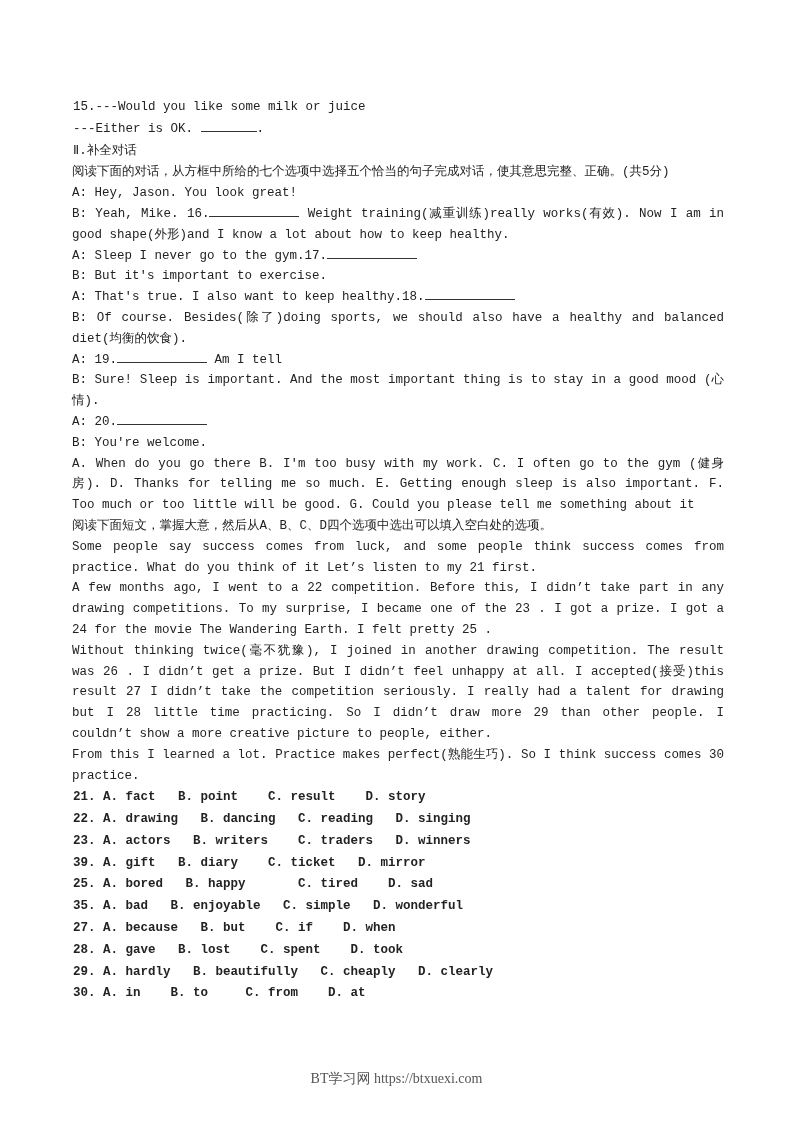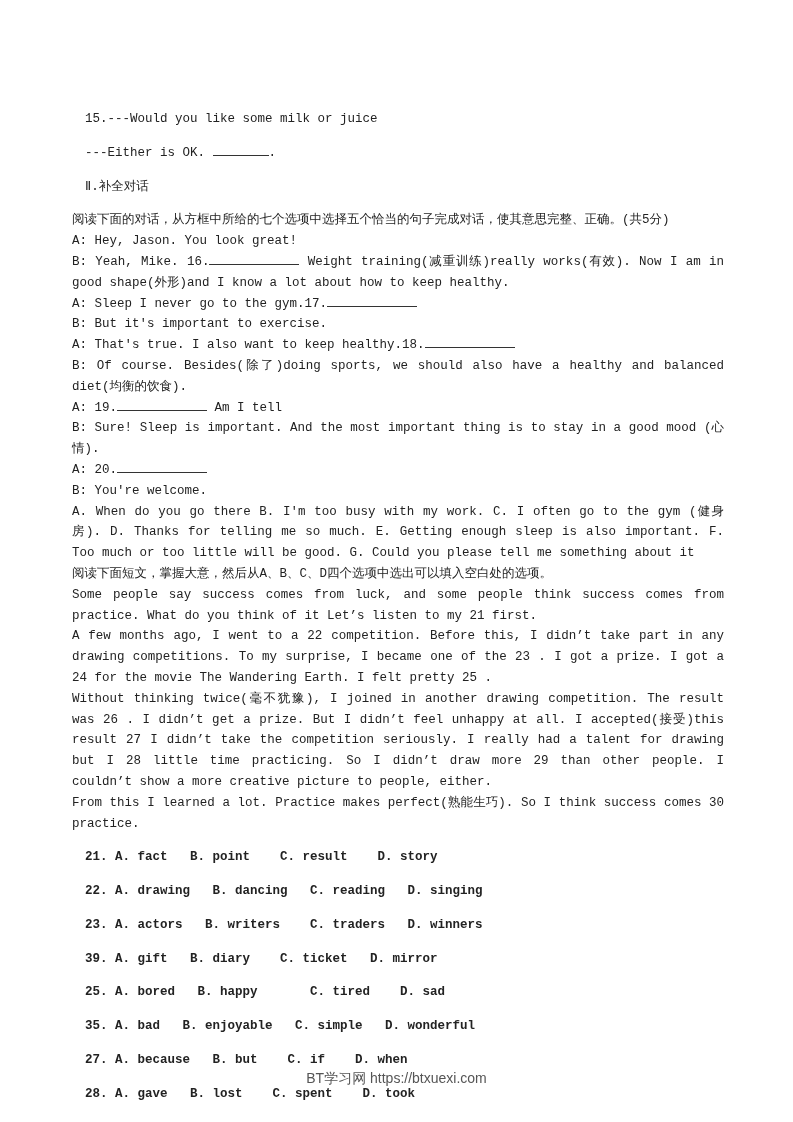--- a/index.html
+++ b/index.html
@@ -2,29 +2,29 @@
 <html><head>
 <meta charset="utf-8">
 <style>
   html, body { margin: 0; padding: 0; background: #ffffff; }
   body { width: 793px; height: 1122px; position: relative; overflow: hidden; }
   .page {
     position: absolute; left: 72px; top: 96px; width: 652px;
     font-family: "Liberation Mono", "DejaVu Sans Mono", monospace;
     font-size: 12.5px; color: #222222; line-height: 20.8px;
   }
-  .line { white-space: pre-wrap; margin: 13px; }
+  .line { white-space: pre-wrap; margin: 1px; }
   .para { margin: 0; text-align: justify; }
   .blank { display: inline-block; border-bottom: 1px solid #333; vertical-align: baseline; height: 12px; }
   .b7 { width: 56px; }
   .b12 { width: 90px; }
   .opt-row { white-space: pre; font-weight: bold; }
   .footer {
     position: absolute; left: 0; width: 793px; top: 1070px; text-align: center;
-    font-family: Liberation Sans, sans-serif; font-size: 14px; color: #555555;
+    font-family: Liberation Serif, serif; font-size: 14px; color: #555555;
   }
 </style>
 </head>
 <body>
 
 <div class="page">
 
   <p class="line">15.---Would you like some milk or juice</p>
   <p class="line"><span>---Either is OK.</span> <span class="blank b7"></span><span>.</span></p>
 

